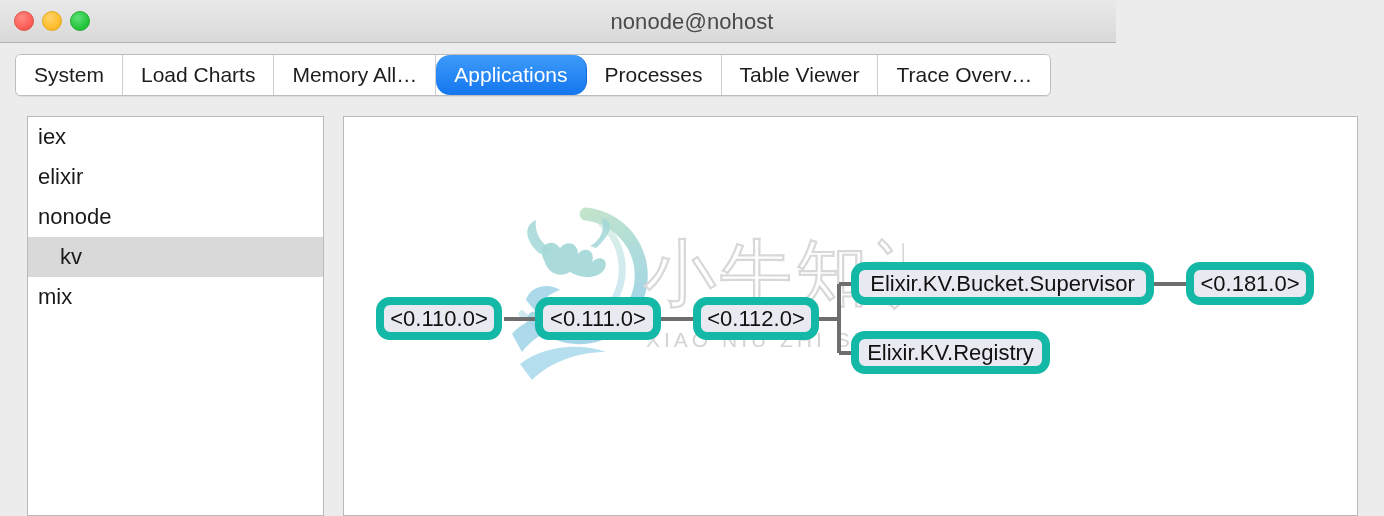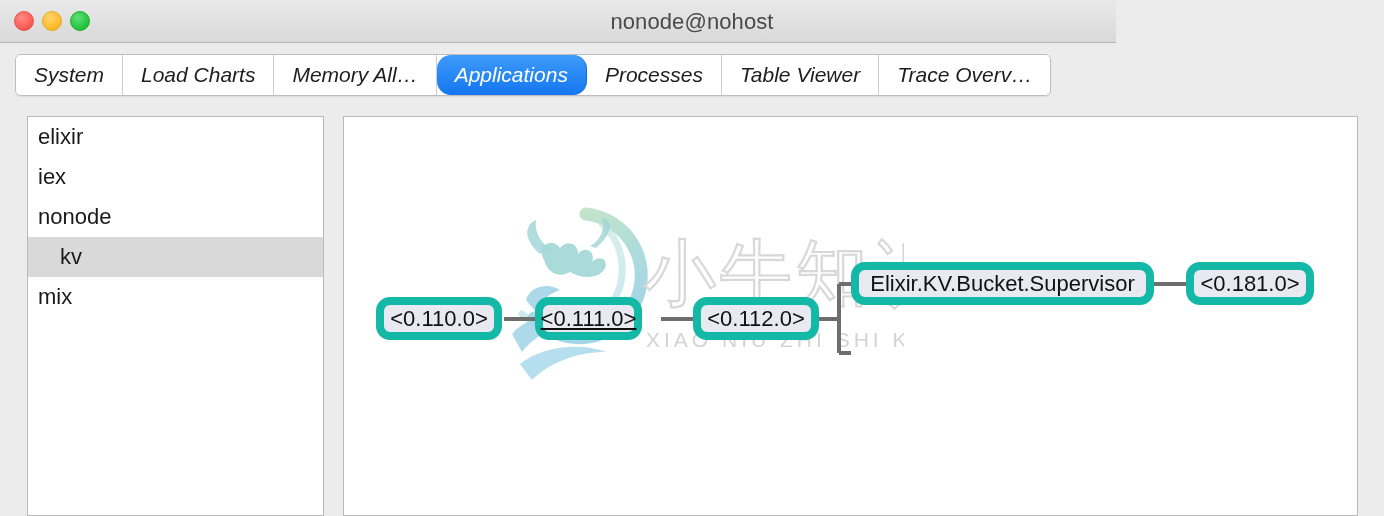--- a/index.html
+++ b/index.html
@@ -74,21 +74,20 @@
     left: 15px;
     top: 11px;
     height: 42px;
     display: flex;
     border: 1px solid #bdbdbd;
     border-radius: 6px;
     overflow: hidden;
     box-sizing: border-box;
     background: #ffffff;
     box-shadow: 0 1px 1px rgba(0,0,0,0.07);
-    font-style: italic;
   }
   .tab {
     height: 100%;
     display: flex;
     align-items: center;
     justify-content: center;
     padding: 0 18px;
     font-size: 21px;
     color: #1d1d1d;
     background: #ffffff;
@@ -211,22 +210,22 @@
       <div class="tab active">Applications</div>
       <div class="tab">Processes</div>
       <div class="tab">Table Viewer</div>
       <div class="tab">Trace Overv…</div>
     </div>
   </div>
 
   <div class="content">
 
     <div class="sidebar">
+      <div class="side-item">iex</div>
       <div class="side-item">elixir</div>
-      <div class="side-item">iex</div>
       <div class="side-item">nonode</div>
       <div class="side-item selected">kv</div>
       <div class="side-item">mix</div>
     </div>
 
     <div class="graphpanel">
 
       <div class="watermark">
         <svg viewBox="0 0 430 215" width="430" height="215" xmlns="http://www.w3.org/2000/svg">
           <defs>
@@ -263,20 +262,21 @@
           <line x1="475" y1="202" x2="495" y2="202"></line>
           <line x1="495" y1="167" x2="495" y2="236"></line>
           <line x1="495" y1="167" x2="507" y2="167"></line>
           <line x1="495" y1="236" x2="507" y2="236"></line>
 
           <line x1="810" y1="167" x2="842" y2="167"></line>
         </g>
       </svg>
 
       <div class="node" style="left:32px;  top:180px; width:126px; height:43px;">&lt;0.110.0&gt;</div>
-      <div class="node" style="left:191px; top:180px; width:107px; height:43px;text-decoration:underline;">&lt;0.111.0&gt;</div>
+      <div class="node" style="left:191px; top:180px; width:126px; height:43px;">&lt;0.111.0&gt;</div>
       <div class="node" style="left:349px; top:180px; width:126px; height:43px;">&lt;0.112.0&gt;</div>
       <div class="node" style="left:507px; top:145px; width:303px; height:43px;">Elixir.KV.Bucket.Supervisor</div>
+      <div class="node" style="left:507px; top:214px; width:199px; height:43px;">Elixir.KV.Registry</div>
       <div class="node" style="left:842px; top:145px; width:128px; height:43px;">&lt;0.181.0&gt;</div>
 
     </div>
   </div>
 </div>
 
 </body></html>

